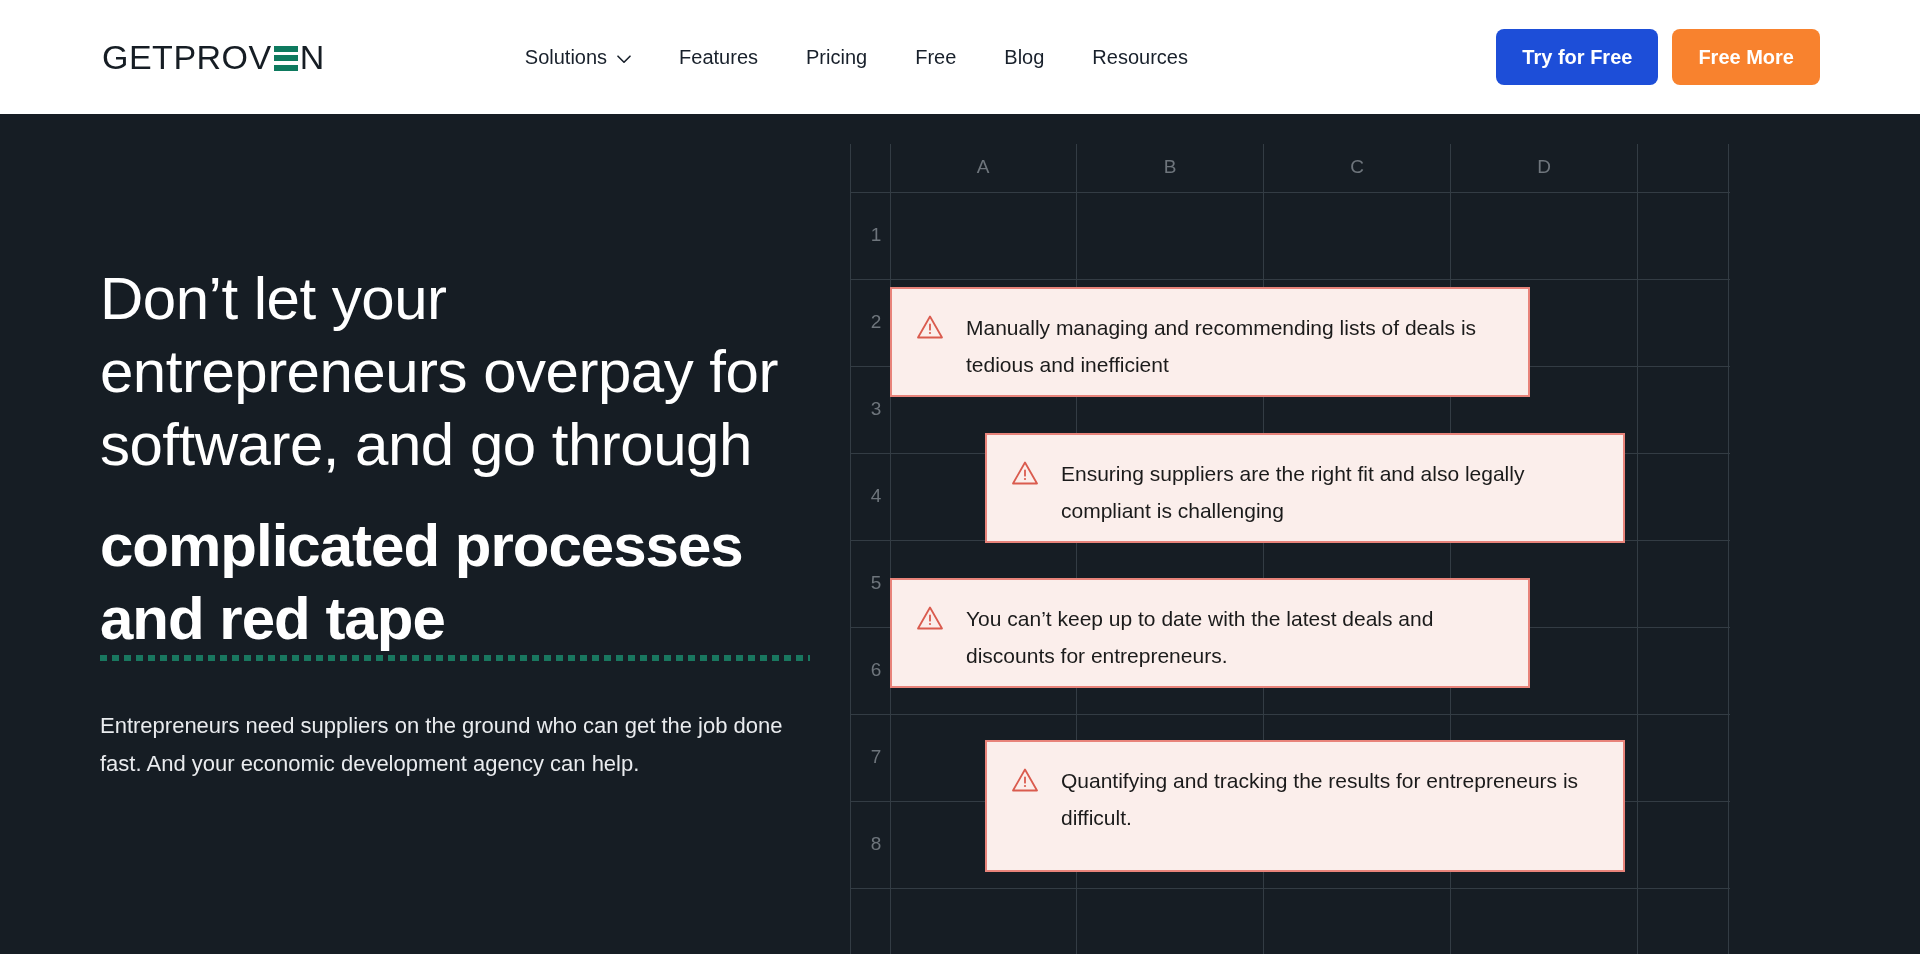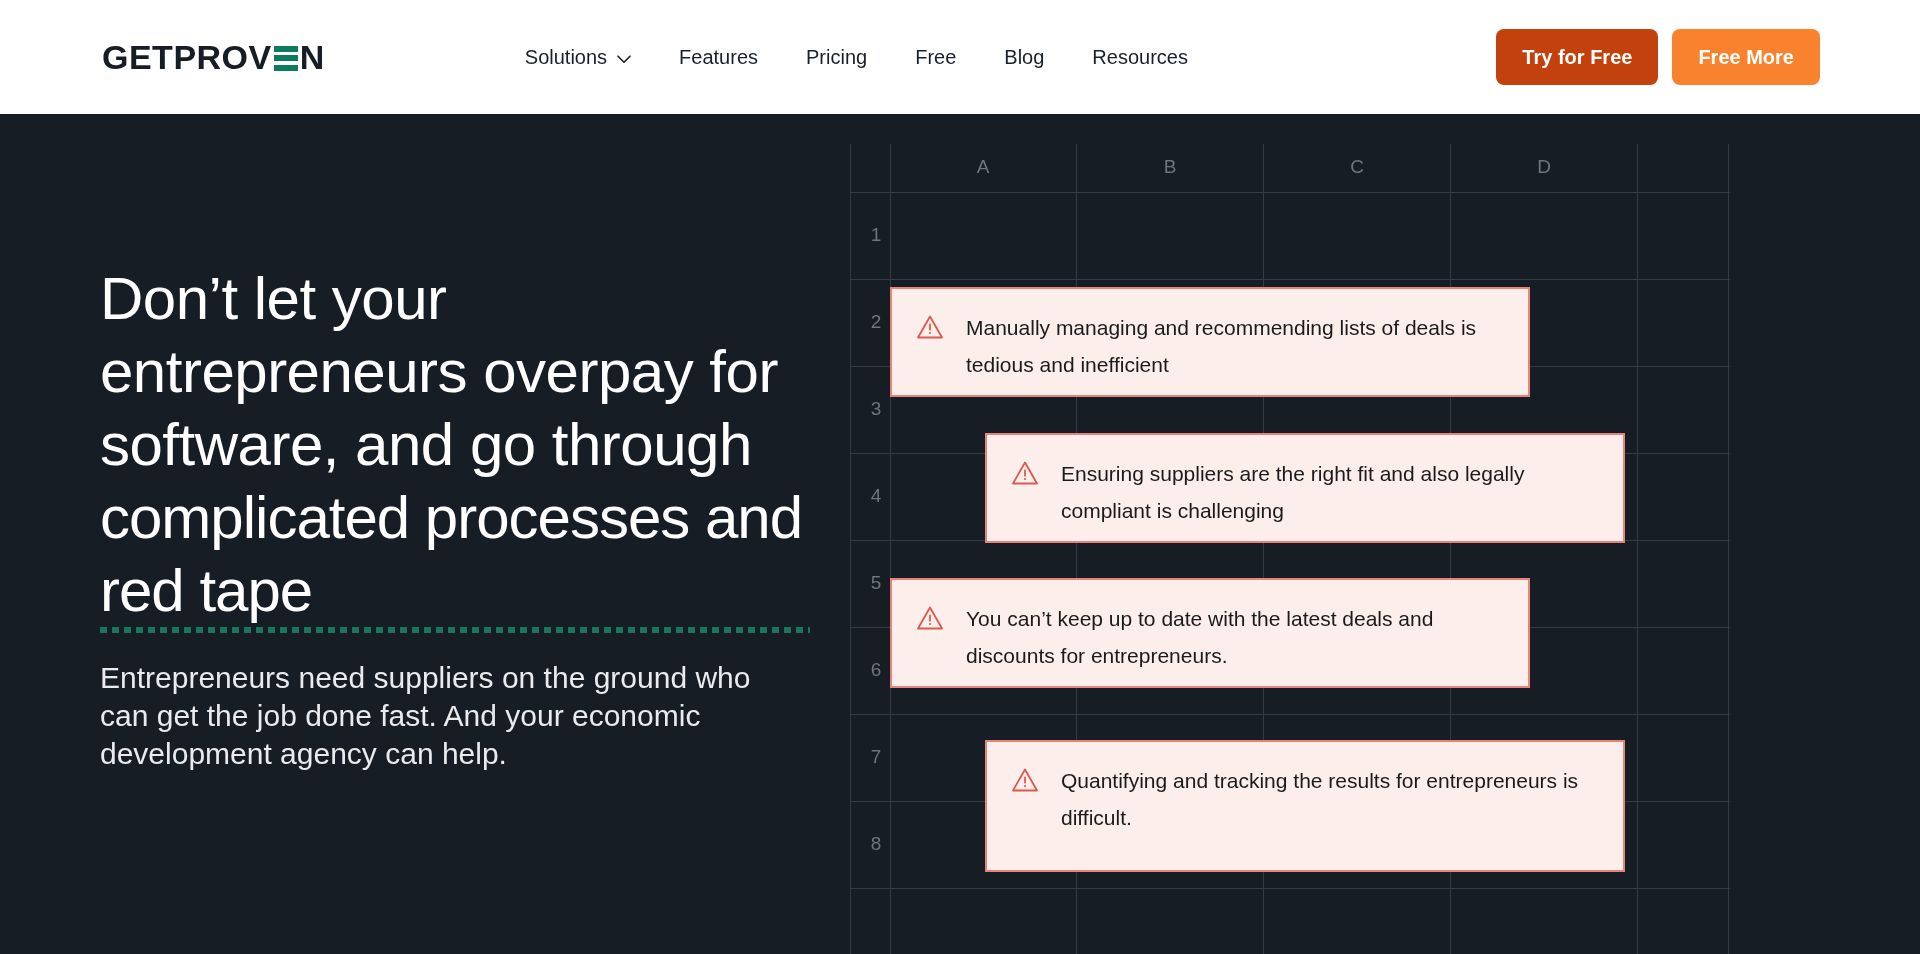--- a/index.html
+++ b/index.html
@@ -16,21 +16,21 @@
     display:flex;
     align-items:center;
     padding:0 100px 0 102px;
     position:relative;
     z-index:5;
   }
   .logo {
     display:flex;
     align-items:center;
     font-size:34px;
-    font-weight:bold;
+    font-weight:normal;
     letter-spacing:0.5px;
     color:#161D24;
     line-height:1;
     white-space:nowrap;
   }
   .logo-e {
     display:inline-flex;
     flex-direction:column;
     justify-content:space-between;
     width:24px;
@@ -78,21 +78,21 @@
     color:#ffffff;
     padding:0 26px;
     height:56px;
     display:flex;
     align-items:center;
     justify-content:center;
     cursor:pointer;
     white-space:nowrap;
     font-family:"Liberation Sans", sans-serif;
   }
-  .btn-primary { background:#c2410c; }
+  .btn-primary { background:#1d4ed8; }
   .btn-secondary { background:#F8822E; }
 
   
   .hero {
     position:relative;
     height:840px;
     background:#161D24;
     display:flex;
     overflow:hidden;
   }
@@ -103,38 +103,39 @@
   }
   .headline {
     font-size:60px;
     line-height:73px;
     color:#ffffff;
     font-weight:400;
     letter-spacing:-0.5px;
     max-width:710px;
   }
   .headline .strong {
-    font-weight:normal;
+    font-weight:bold;
     position:relative;
     display:inline-block;
     letter-spacing:-1px;
+    margin-top:28px;
   }
   .headline .strong::after {
     content:"";
     position:absolute;
     left:0; right:0;
     bottom:-6px;
     height:6px;
     background-image:linear-gradient(to right,#19775F 0,#19775F 7px,transparent 7px,transparent 12px);
     background-size:12px 6px;
     background-repeat:repeat-x;
   }
   .subhead {
-    margin-top:32px;
-    font-size:30px;
+    margin-top:52px;
+    font-size:22px;
     line-height:38px;
     color:#E9EBEE;
     max-width:700px;
   }
 
   
   .hero-right {
     position:relative;
     flex:1;
     margin-left:10px;

